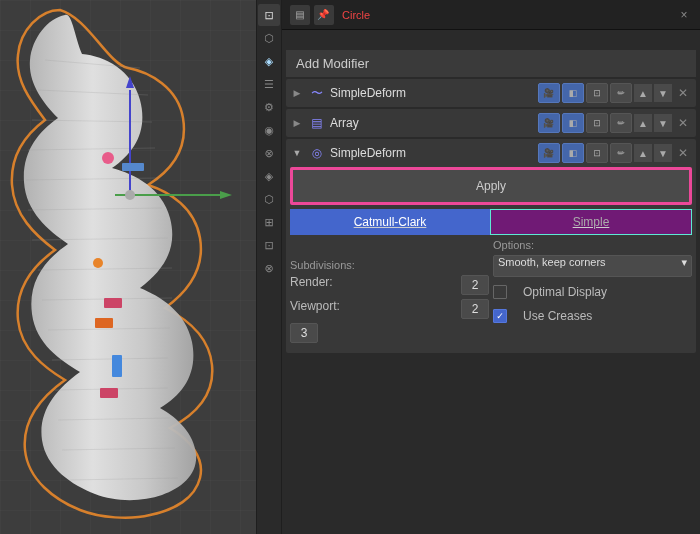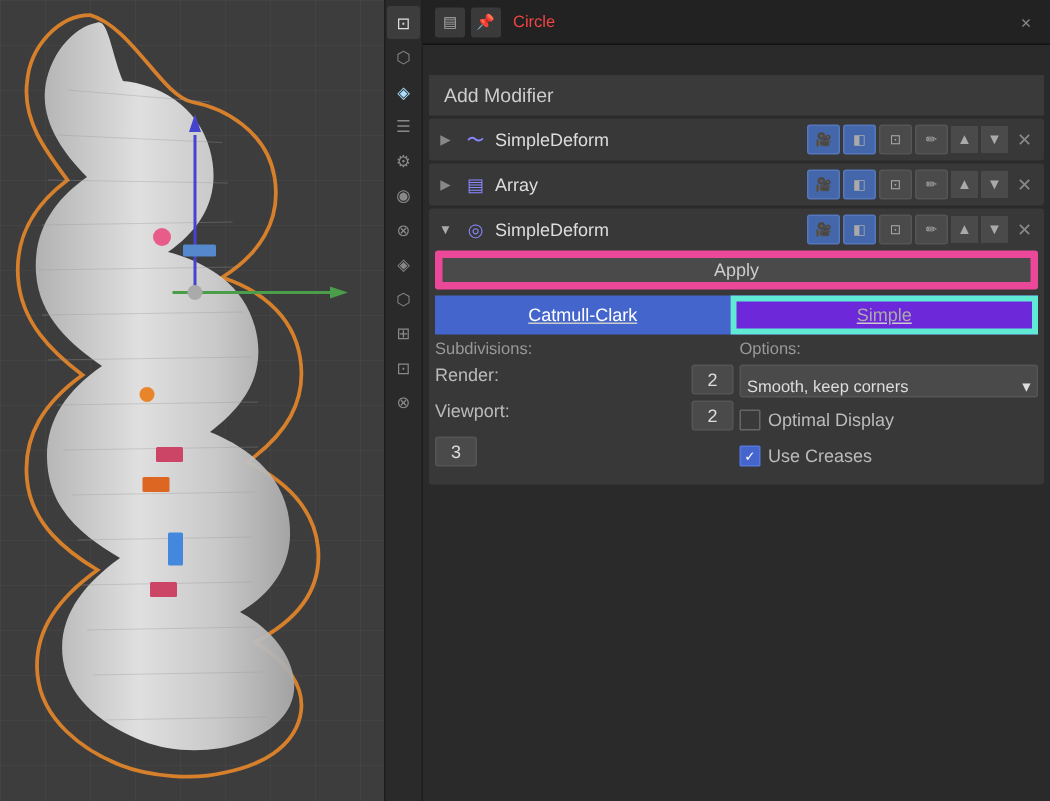--- a/index.html
+++ b/index.html
@@ -205,23 +205,23 @@
 
     
     .apply-copy-row {
       display: flex;
       gap: 2px;
       margin-bottom: 4px;
     }
 
     .apply-btn, .copy-btn {
       flex: 1;
-      height: 26px;
+      height: 38px;
       background: #4a4a4a;
-      border: 5px solid #ec4899;
+      border: 3px solid #ec4899;
       border-radius: 2px;
       color: #ccc;
       cursor: pointer;
       font-size: 12px;
     }
 
     
     .algorithm-tabs {
       display: flex;
       margin-bottom: 4px;
@@ -235,33 +235,34 @@
       cursor: pointer;
       font-size: 12px;
     }
 
     .algo-tab-active {
       background: #4466cc;
       color: #fff;
     }
 
     .algo-tab-inactive {
-      background: #6d28d9;
+      background: #701a75;
       color: #aaa;
-      border: 4px solid #5eead4;
+      border: 1px solid #5eead4;
     }
 
     
     .options-area {
       display: flex;
       gap: 4px;
     }
 
     .options-left {
       flex: 1;
+      margin-top: 20px;
     }
 
     .options-right {
       flex: 1;
     }
 
     .options-label {
       color: #999;
       font-size: 11px;
       margin-bottom: 4px;
@@ -299,30 +300,30 @@
       width: 100%;
       height: 22px;
       background: #4a4a4a;
       border: 1px solid #555;
       border-radius: 2px;
       color: #ddd;
       font-size: 11px;
       padding: 0 4px;
       cursor: pointer;
       display: flex;
-      align-items: flex-end;
+      align-items: flex-start;
       justify-content: space-between;
       margin-bottom: 4px;
     }
 
     
     .checkbox-row {
       display: flex;
       align-items: center;
-      gap: 5px;
+      gap: 16px;
       height: 22px;
       margin-bottom: 2px;
     }
 
     .checkbox {
       width: 14px;
       height: 14px;
       border: 1px solid #666;
       border-radius: 1px;
       display: flex;

